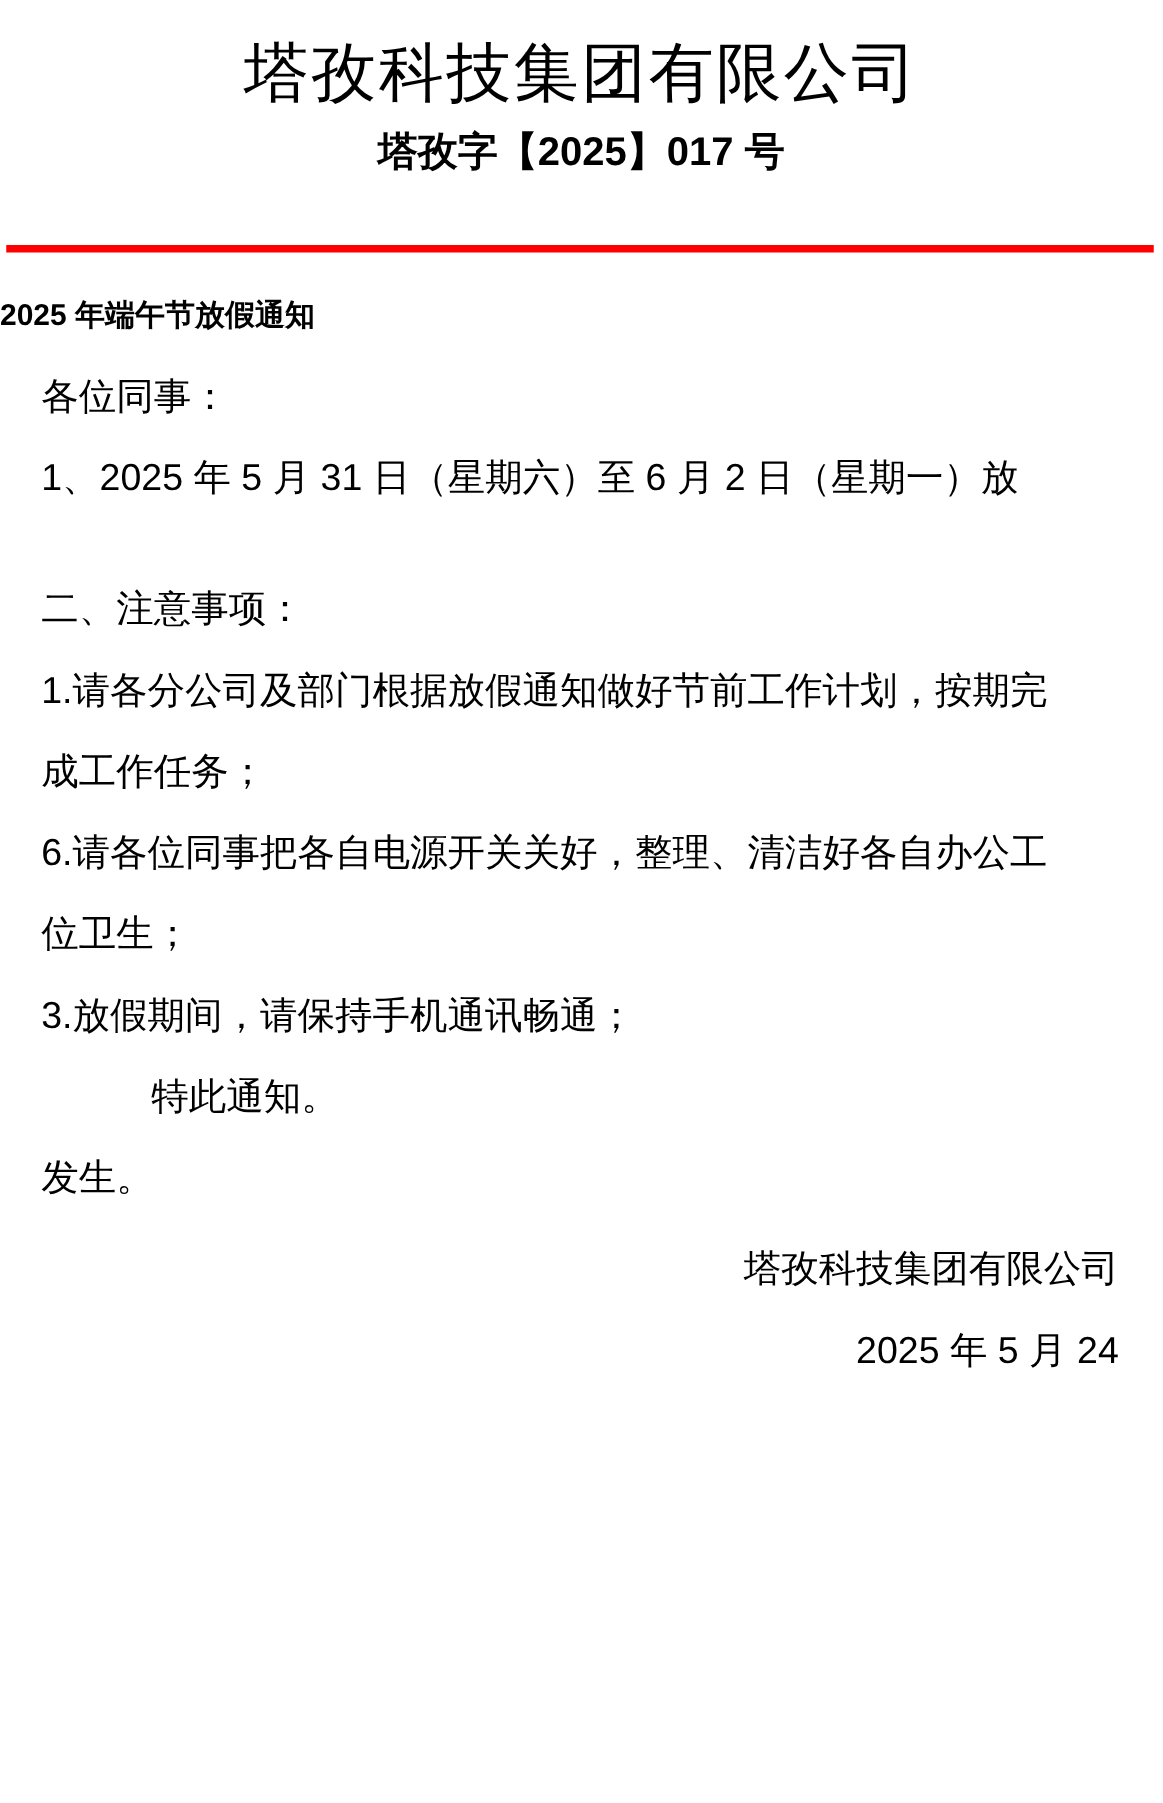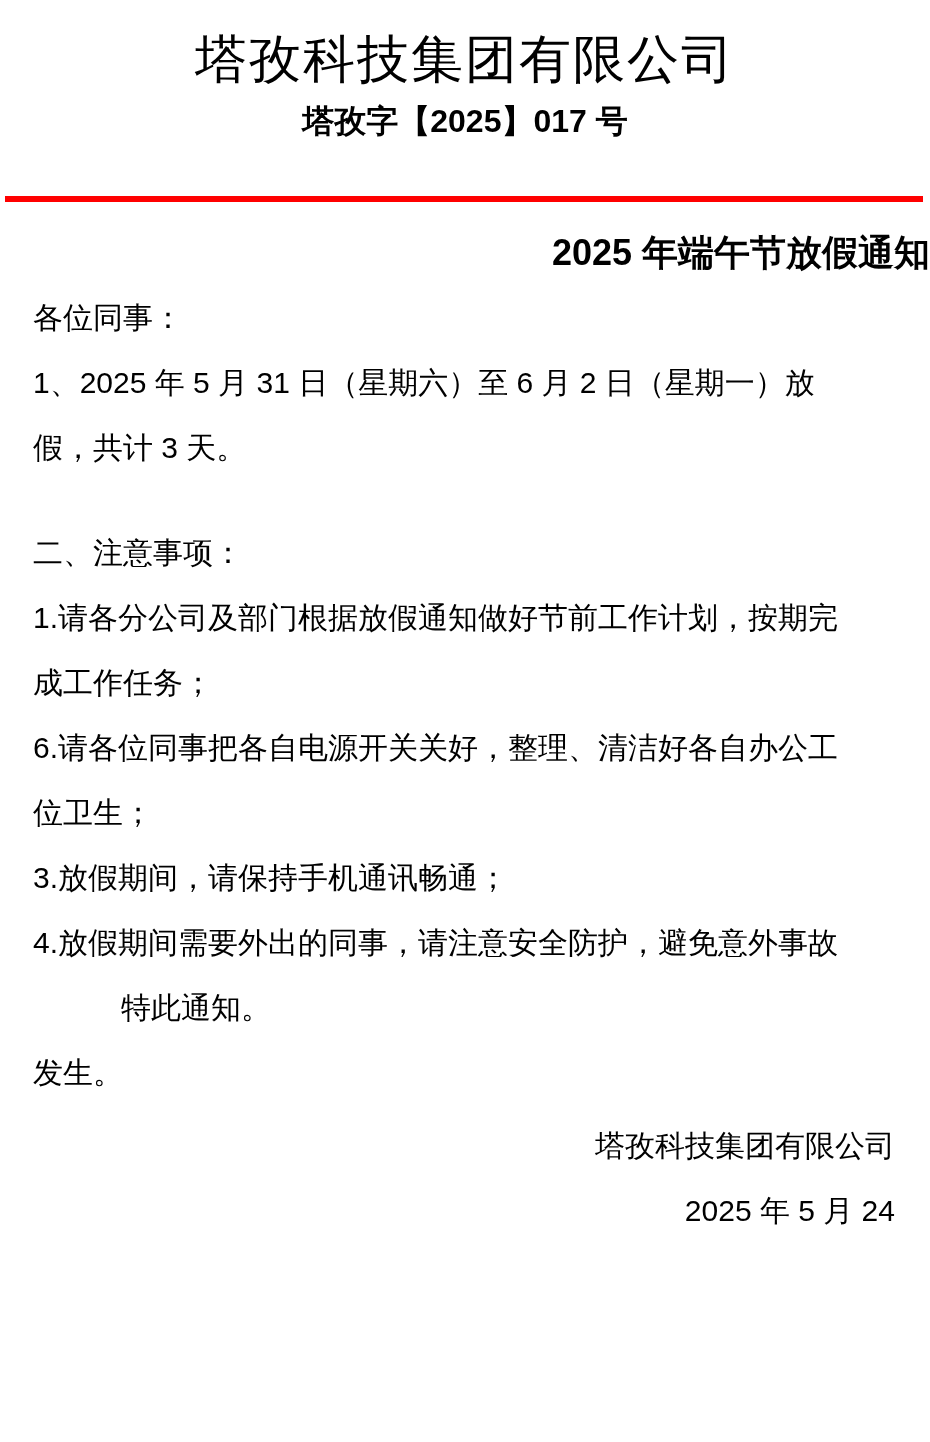--- a/index.html
+++ b/index.html
@@ -39,26 +39,25 @@
     white-space: nowrap;
   }
   .red-rule {
     margin: 52px 7px 0 5px;
     height: 6px;
     background: #ff0000;
   }
   
   .notice-title {
     margin: 26px 0 0 0;
-    text-align: right;
-    font-size: 36px;
+    text-align: left;
+    font-size: 24px;
     line-height: 50px;
     font-weight: 700;
     white-space: nowrap;
-    padding-left: 40px;
   }
   .body-text {
     margin-top: 7px;
     padding: 0 35px 0 33px;
   }
   .line {
     margin: 0;
     font-size: 30px;
     line-height: 65px;
     white-space: nowrap;
@@ -80,29 +79,27 @@
   </header>
 
   <div class="red-rule" style="background: rgb(255, 0, 0);"></div>
 
   <main>
     <h1 class="notice-title">2025 年端午节放假通知</h1>
 
     <div class="body-text">
       <p class="line">各位同事：</p>
       <p class="line">1、2025 年 5 月 31 日（星期六）至 6 月 2 日（星期一）放</p>
-      <p class="line">假，共计 3 天。</p>
       <div class="spacer"></div>
       <p class="line">二、注意事项：</p>
       <p class="line">1.请各分公司及部门根据放假通知做好节前工作计划，按期完</p>
       <p class="line">成工作任务；</p>
       <p class="line">6.请各位同事把各自电源开关关好，整理、清洁好各自办公工</p>
       <p class="line">位卫生；</p>
       <p class="line">3.放假期间，请保持手机通讯畅通；</p>
-      <p class="line">4.放假期间需要外出的同事，请注意安全防护，避免意外事故</p>
       <p class="line indent-closing">特此通知。</p>
       <p class="line">发生。</p>
 
       <div class="sig-block">
         <p class="line right">塔孜科技集团有限公司</p>
         <p class="line right">2025 年 5 月 24</p>
       </div>
     </div>
   </main>
 

